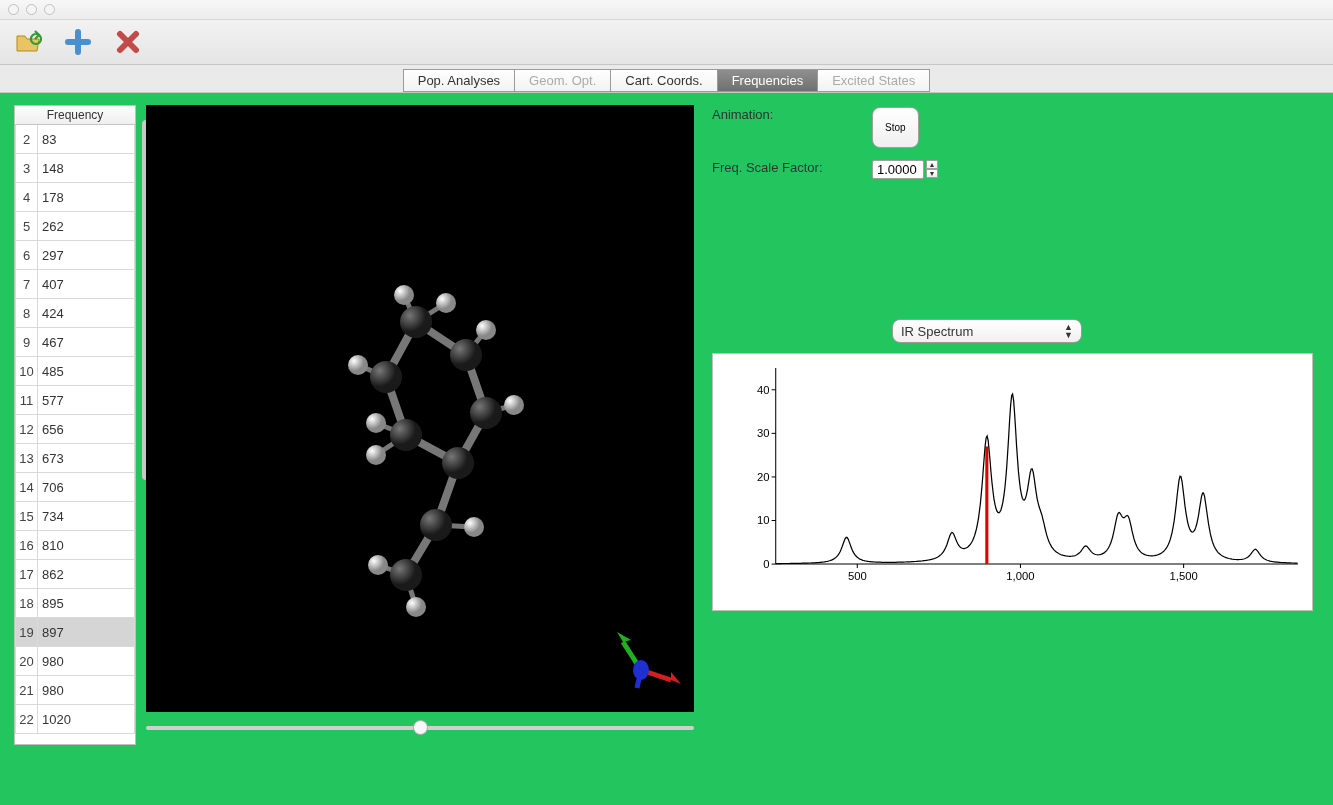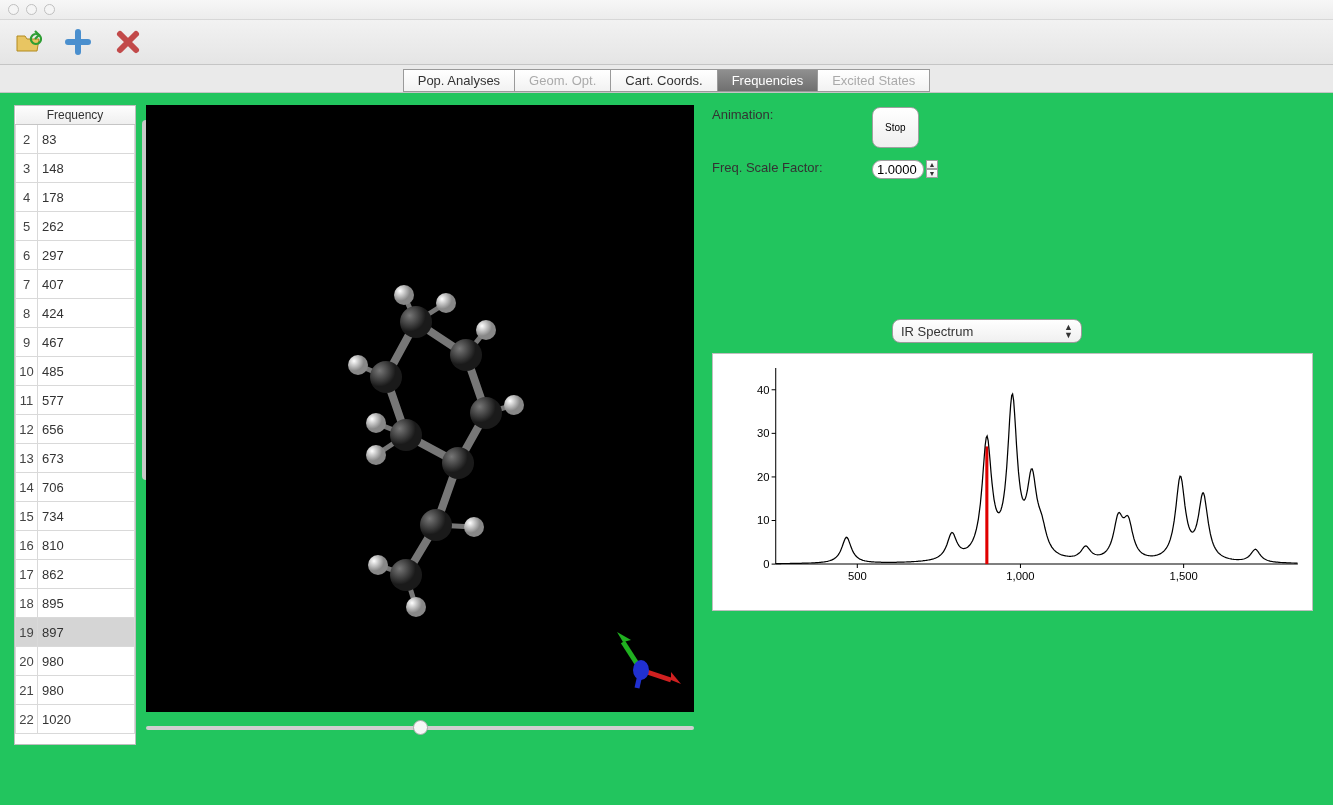--- a/index.html
+++ b/index.html
@@ -151,21 +151,21 @@
   background: linear-gradient(#ffffff, #efefef);
   border: 1px solid #a0a0a0;
   border-radius: 8px;
   padding: 14px 12px;
   font-size: 10px;
   cursor: default;
 }
 .num-input {
   width: 52px;
   border: 1px solid #a0a0a0;
-  border-radius: 9px;
+  border-radius: 2px;
   padding: 1px 4px;
   font-size: 13px;
 }
 .stepper {
   width: 12px;
   display: inline-flex;
   flex-direction: column;
   margin-left: 2px;
   vertical-align: middle;
 }

